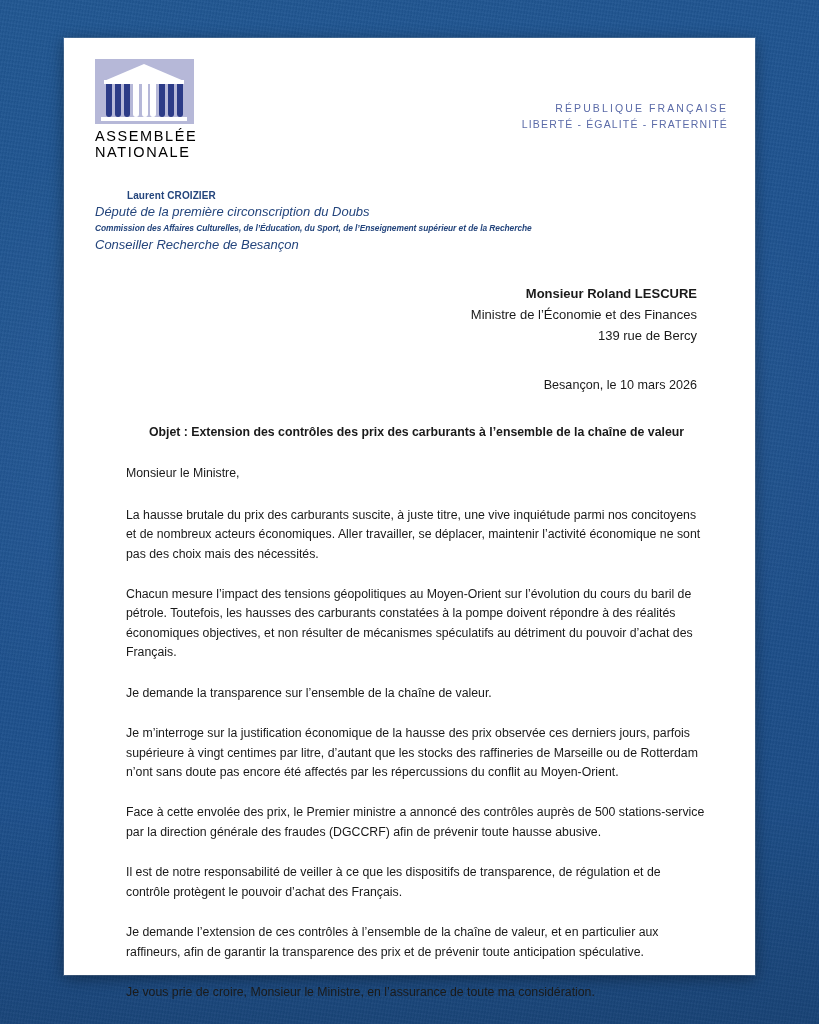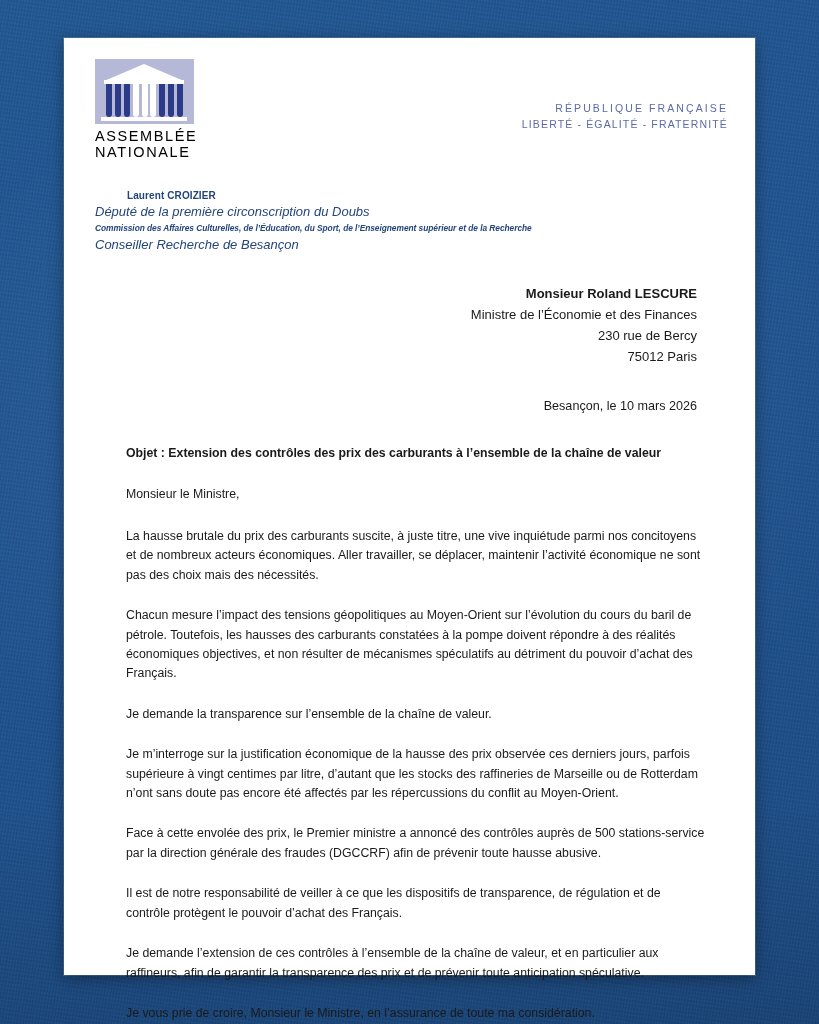--- a/index.html
+++ b/index.html
@@ -204,20 +204,21 @@
   .letter-body {
     margin: 31px 48px 0 62px;
     color: #1a1a1a;
     font-size: 12.3px;
     line-height: 1.58;
   }
   .subject {
     font-weight: bold;
     font-size: 12.3px;
     margin-bottom: 22px;
+    text-align: center;
   }
   .salutation {
     margin-bottom: 22px;
   }
   .para {
     margin: 0 0 21px 0;
     text-align: left;
   }
 </style>
 </head>
@@ -263,22 +264,21 @@
     <div class="sender">
       <div class="sender-name">Laurent CROIZIER</div>
       <div class="sender-role">Député de la première circonscription du Doubs</div>
       <div class="sender-commission">Commission des Affaires Culturelles, de l’Éducation, du Sport, de l’Enseignement supérieur et de la Recherche</div>
       <div class="sender-role2">Conseiller Recherche de Besançon</div>
     </div>
 
     <div class="recipient">
       <div class="r-bold">Monsieur Roland LESCURE</div>
       <div>Ministre de l’Économie et des Finances</div>
-      <div>230 rue de Bercy</div>
-      <div>75012 Paris</div>
+      <div>139 rue de Bercy</div>
     </div>
 
     <div class="placedate">Besançon, le 10 mars 2026</div>
 
     <div class="letter-body">
       <div class="subject">Objet : Extension des contrôles des prix des carburants à l’ensemble de la chaîne de valeur</div>
       <div class="salutation">Monsieur le Ministre,</div>
 
       <p class="para">La hausse brutale du prix des carburants suscite, à juste titre, une vive inquiétude parmi nos concitoyens et de nombreux acteurs économiques. Aller travailler, se déplacer, maintenir l’activité économique ne sont pas des choix mais des nécessités.</p>
       <p class="para">Chacun mesure l’impact des tensions géopolitiques au Moyen-Orient sur l’évolution du cours du baril de pétrole. Toutefois, les hausses des carburants constatées à la pompe doivent répondre à des réalités économiques objectives, et non résulter de mécanismes spéculatifs au détriment du pouvoir d’achat des Français.</p>

